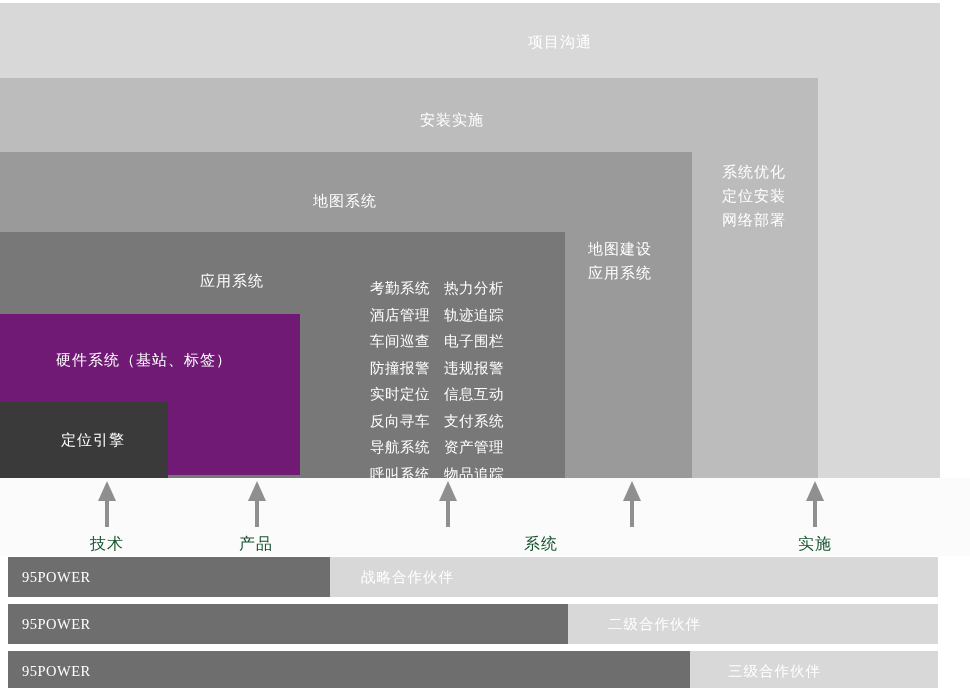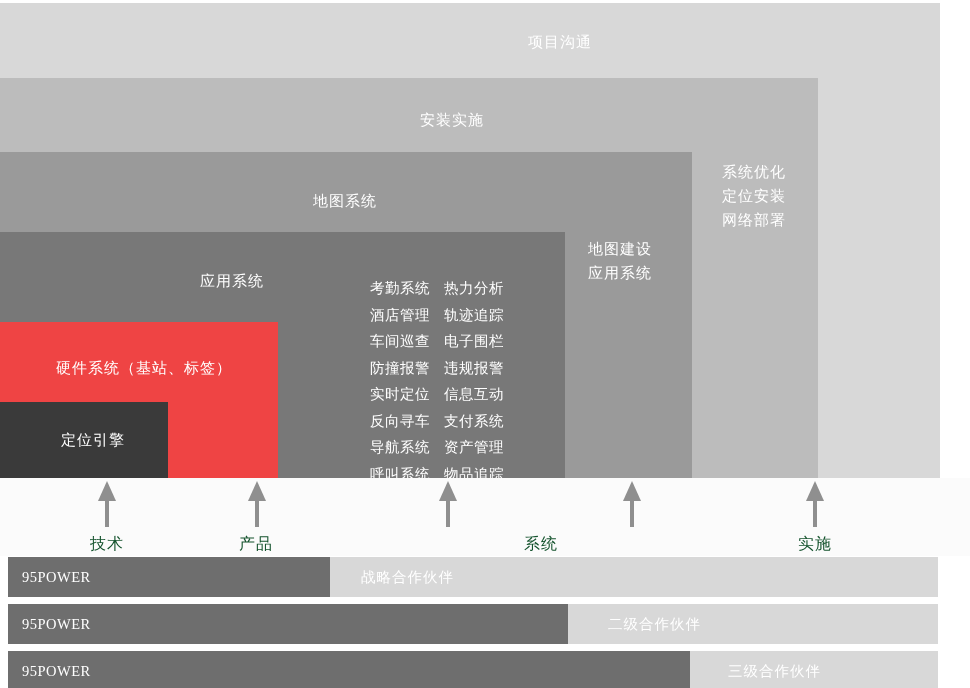--- a/index.html
+++ b/index.html
@@ -96,21 +96,21 @@
     </div>
 
     <div class="layer" id="L2" style="left: 0px; top: 152px; width: 692px; height: 326px; background: rgb(154, 154, 154);">
       <span class="layer-label" id="L2T" style="left: 345px; top: 40px; transform: translateX(-50%);">地图系统</span>
     </div>
 
     <div class="layer" id="L3" style="left: 0px; top: 232px; width: 565px; height: 246px; background: rgb(120, 120, 120);">
       <span class="layer-label" id="L3T" style="left: 232px; top: 40px; transform: translateX(-50%);">应用系统</span>
     </div>
 
-    <div class="layer" id="L4" style="left: 0px; top: 322px; width: 278px; height: 161px; background: #ef4444;">
+    <div class="layer" id="L4" style="left: 0px; top: 314px; width: 300px; height: 161px; background: #701a75;">
       <span class="layer-label" id="L4T" style="left: 144px; top: 37px; transform: translateX(-50%);">硬件系统（基站、标签）</span>
     </div>
 
     <div class="layer" id="L5" style="left: 0px; top: 402px; width: 168px; height: 76px; background: rgb(58, 58, 58);">
       <span class="layer-label" id="L5T" style="left: 93px; top: 29px; transform: translateX(-50%);">定位引擎</span>
     </div>
 
   </div>
 
   <div class="side-label" id="SL0" style="left: 722px; top: 160px; text-align: right;">

